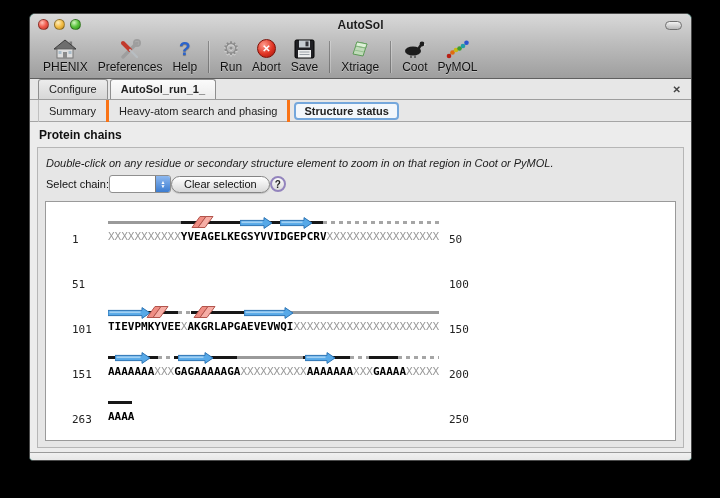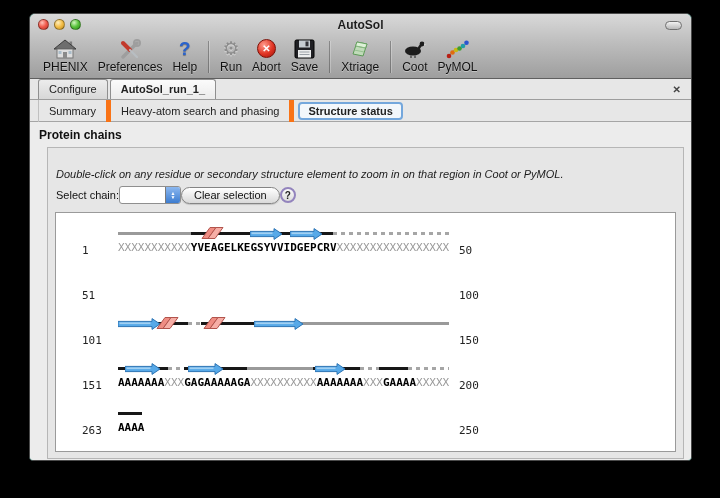--- a/index.html
+++ b/index.html
@@ -39,30 +39,30 @@
   #tabbar { position:relative; height:26px; background:#e7e7e7; border-bottom:1px solid #9d9d9d;
     display:flex; align-items:flex-end; padding:0 0 0 8px; }
   .tab { font-size:11px; color:#222; padding:3px 10px 4px; border:1px solid #8f8f8f; border-bottom:none;
     border-radius:3px 3px 0 0; background:linear-gradient(#ececec,#d7d7d7); margin-right:2px; }
   .tab.active { font-weight:bold; background:linear-gradient(#fbfbfb,#ebebeb); }
   #tab-close { position:absolute; right:10px; top:5px; font-size:10px; font-weight:bold; color:#444; cursor:default; }
 
   
   #subtabbar { height:22px; background:#e7e7e7; border-bottom:1px solid #a5a5a5;
     display:flex; align-items:center; padding-left:8px; }
-  .subtab { font-size:11px; color:#222; padding:16px 10px; border-right:5px solid #f97316; }
+  .subtab { font-size:11px; color:#222; padding:16px 10px; border-right:3px solid #f97316; }
   .subtab:first-child { border-left:1px solid #c0c0c0; }
   .subtab.active { font-weight:bold; border:2px solid #74a7dc; border-radius:4px;
     background:#f3f7fb; padding:1px 8px; margin-left:4px; }
 
   
   #content { flex:1; background:#ececec; display:flex; flex-direction:column; padding:4px 7px 4px 7px; }
   #section-heading { font-size:12px; font-weight:bold; color:#111; padding:2px 2px 5px 2px; }
-  #panel { flex:1; border:1px solid #b6b6b6; background:#e6e6e6; padding:19px 7px 6px 7px;
-    display:flex; flex-direction:column;margin-left:10px; }
+  #panel { flex:1; border:1px solid #b6b6b6; background:#e6e6e6; padding:8px 7px 6px 7px;
+    display:flex; flex-direction:column; }
   #instruction { font-size:11px; font-style:italic; color:#1c1c1c; padding:1px 0 6px 1px; }
   #controls { display:flex; align-items:center; padding:0 0 8px 1px; }
   #select-chain-label { font-size:11px; color:#111; }
   #chain-dropdown { display:flex; width:62px; height:18px; border:1px solid #8f8f8f; border-radius:3px;
     overflow:hidden; background:#fff; }
   .dd-field { flex:1; }
   .dd-stepper { width:15px; background:linear-gradient(#8cb8f0,#3c7cd0); border-left:1px solid #7a7a7a;
     display:flex; flex-direction:column; align-items:center; justify-content:center; line-height:.8; }
   .dd-arrow { font-size:5px; color:#fff; }
   #clear-btn { font-size:11px; color:#111; padding:1px 12px 2px; border:1px solid #848484; border-radius:9px;
@@ -290,20 +290,21 @@
                       </svg></div>
                     <div class="st-glyph" style="left: 25.6%; width: 7.2%;"><svg width="24" height="14">
                         <polygon points="1.0,12.5 9.0,1.5 15.0,1.5 7.0,12.5" fill="#ef8d83" stroke="#b2544c" stroke-width="1"></polygon>
                         <polygon points="7.0,12.5 15.0,1.5 22.0,1.5 14.0,12.5" fill="#f6aea6" stroke="#b2544c" stroke-width="1"></polygon>
                       </svg></div>
                     <div class="st-glyph" style="left: 41%; width: 15%;"><svg width="50" height="12">
                         <path d="M0,3.4 L41,3.4 L41,0.6 L49,6 L41,11.4 L41,8.6 L0,8.6 Z" fill="#57a9e8" stroke="#2d74b4" stroke-width="1"></path>
                         <rect x="1.5" y="4.4" width="38" height="1.7" fill="rgba(255,255,255,0.45)"></rect>
                       </svg></div>
                   </div>
+                  <div class="seq-text"><span class="seg-black">TIEVPMKYVEE</span><span class="seg-gray">X</span><span class="seg-black">AKGRLAPGAEVEVWQI</span><span class="seg-gray">XXXXXXXXXXXXXXXXXXXXXX</span></div>
                 </div>
                 <span class="seq-num end">150</span>
               </div>
               <div class="seq-row">
                 <span class="seq-num start">151</span>
                 <div class="seq-track">
                   <div class="st-strip">
                     <div class="st-line black" style="left: 0%; width: 15%;"></div>
                     <div class="st-dash" style="left: 15%; width: 5%;"></div>
                     <div class="st-line black" style="left: 20%; width: 19%;"></div>

